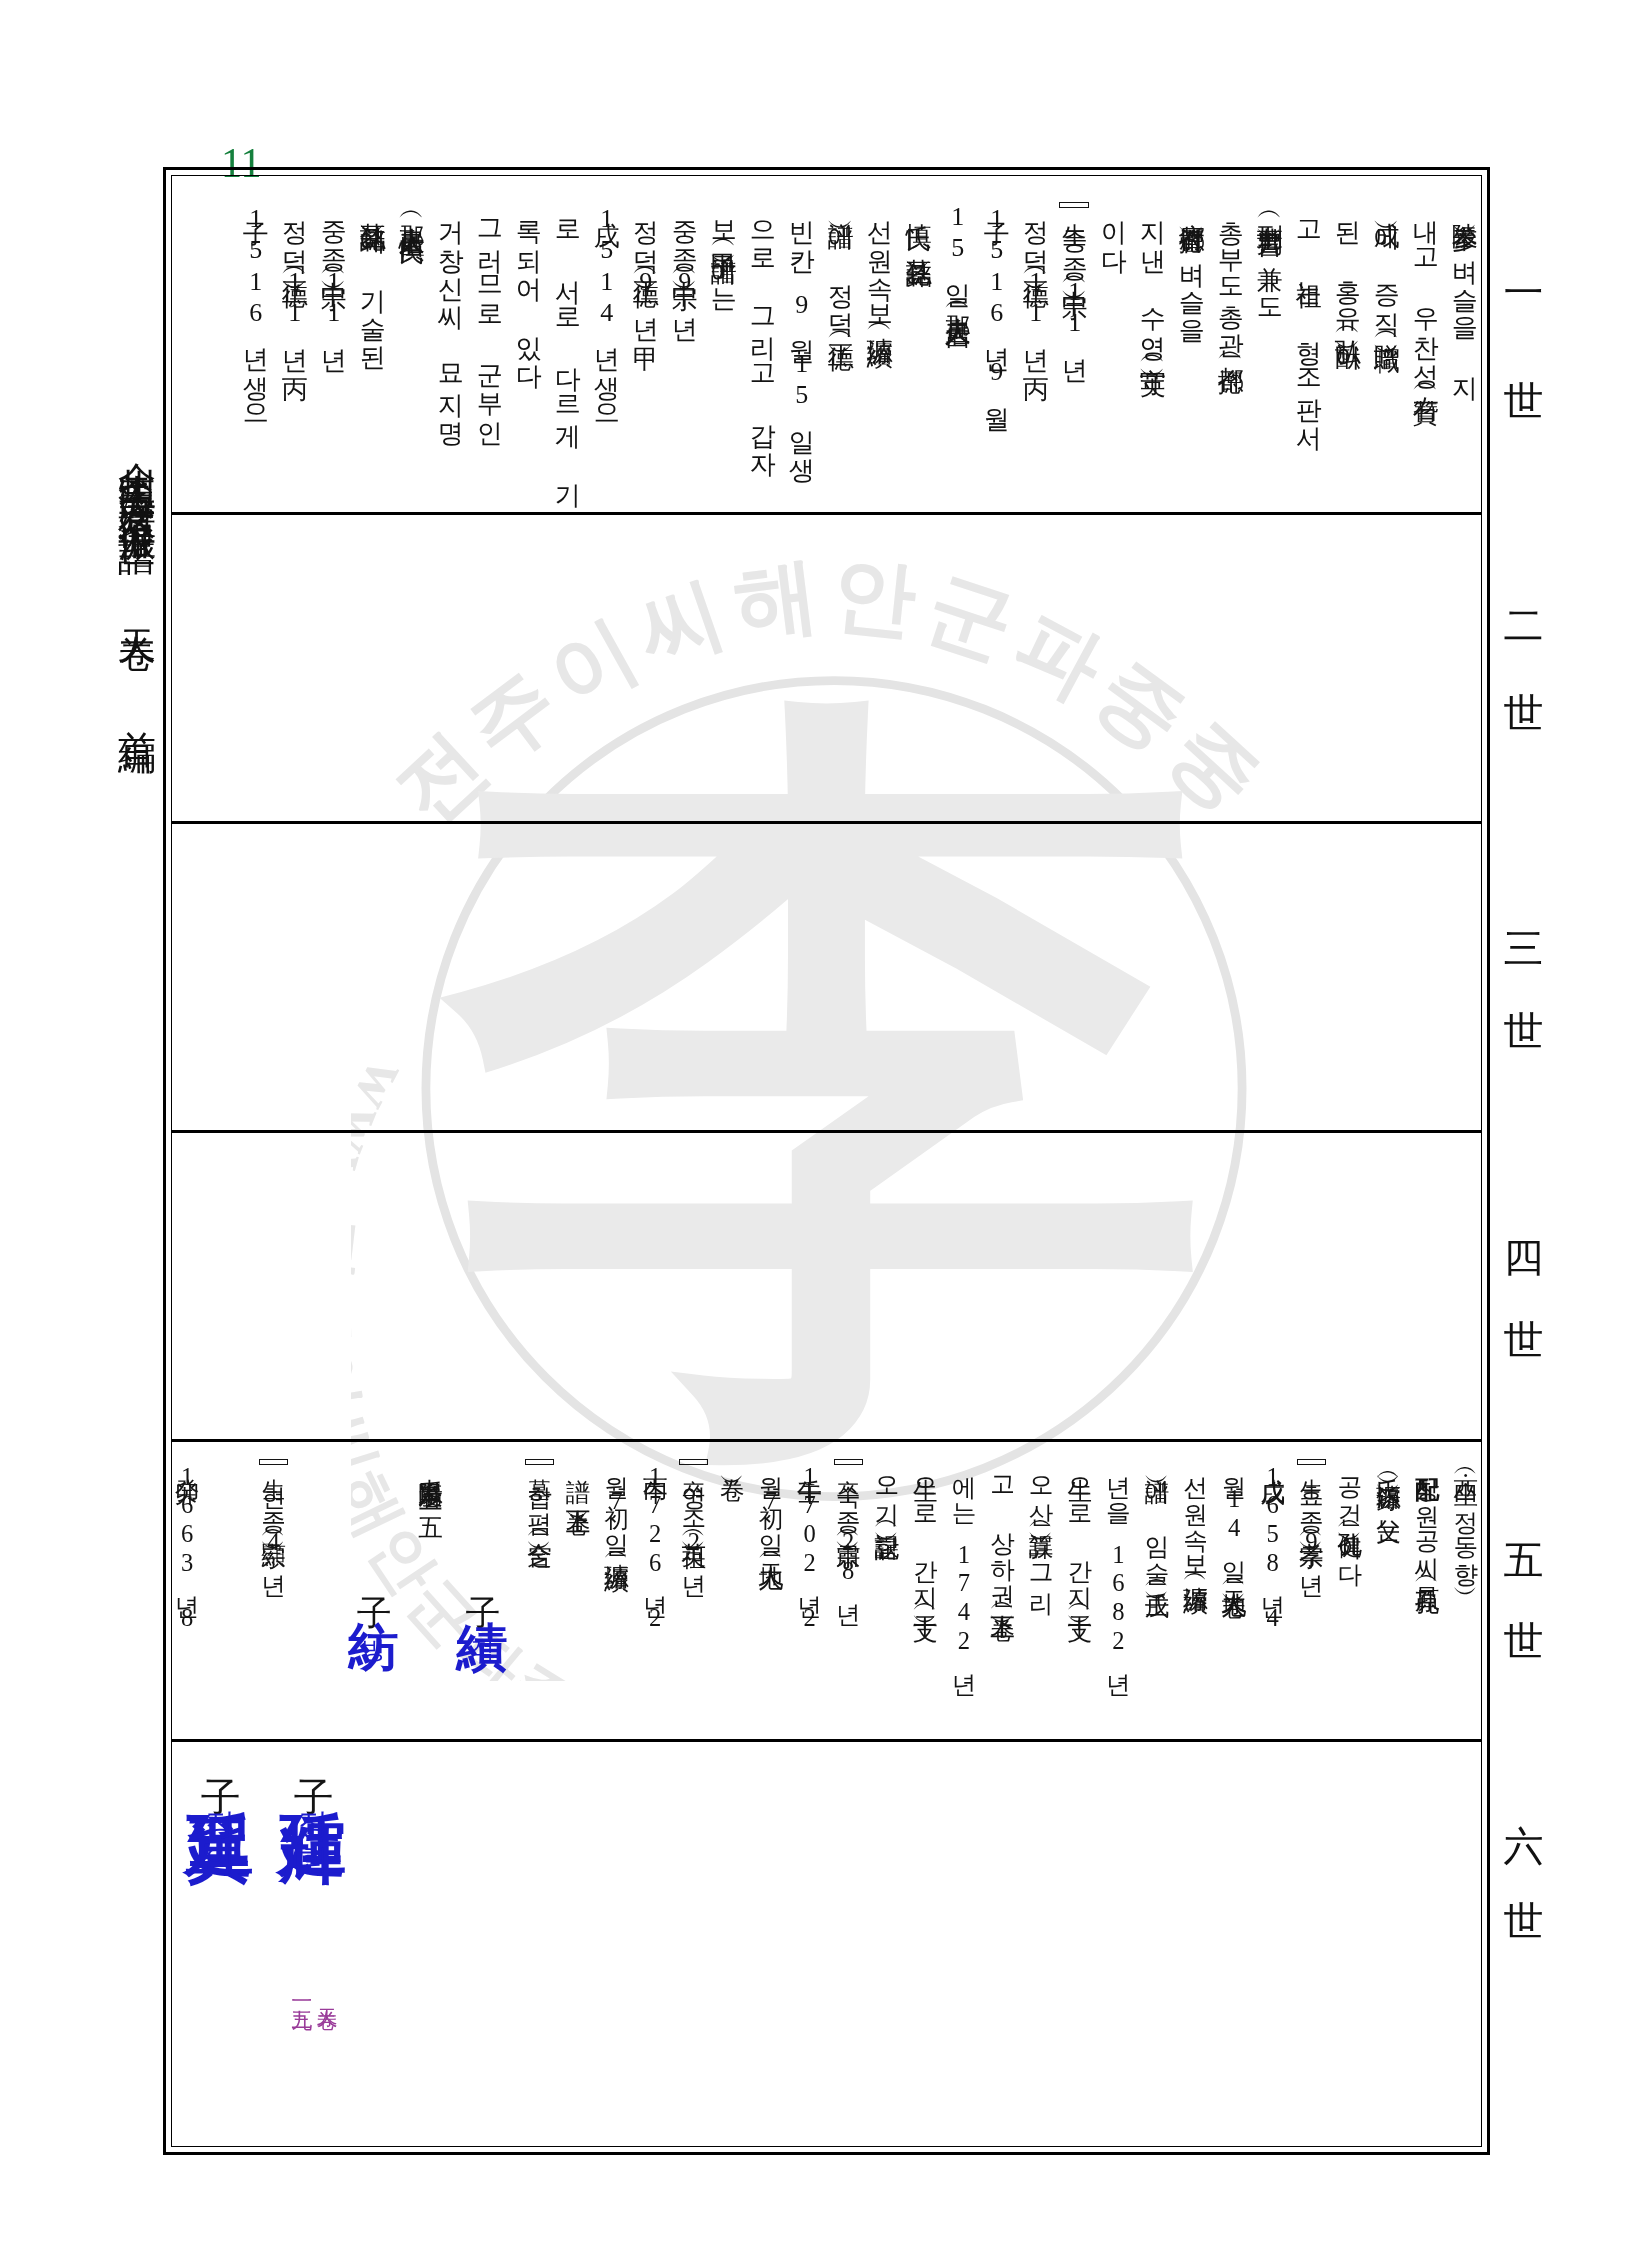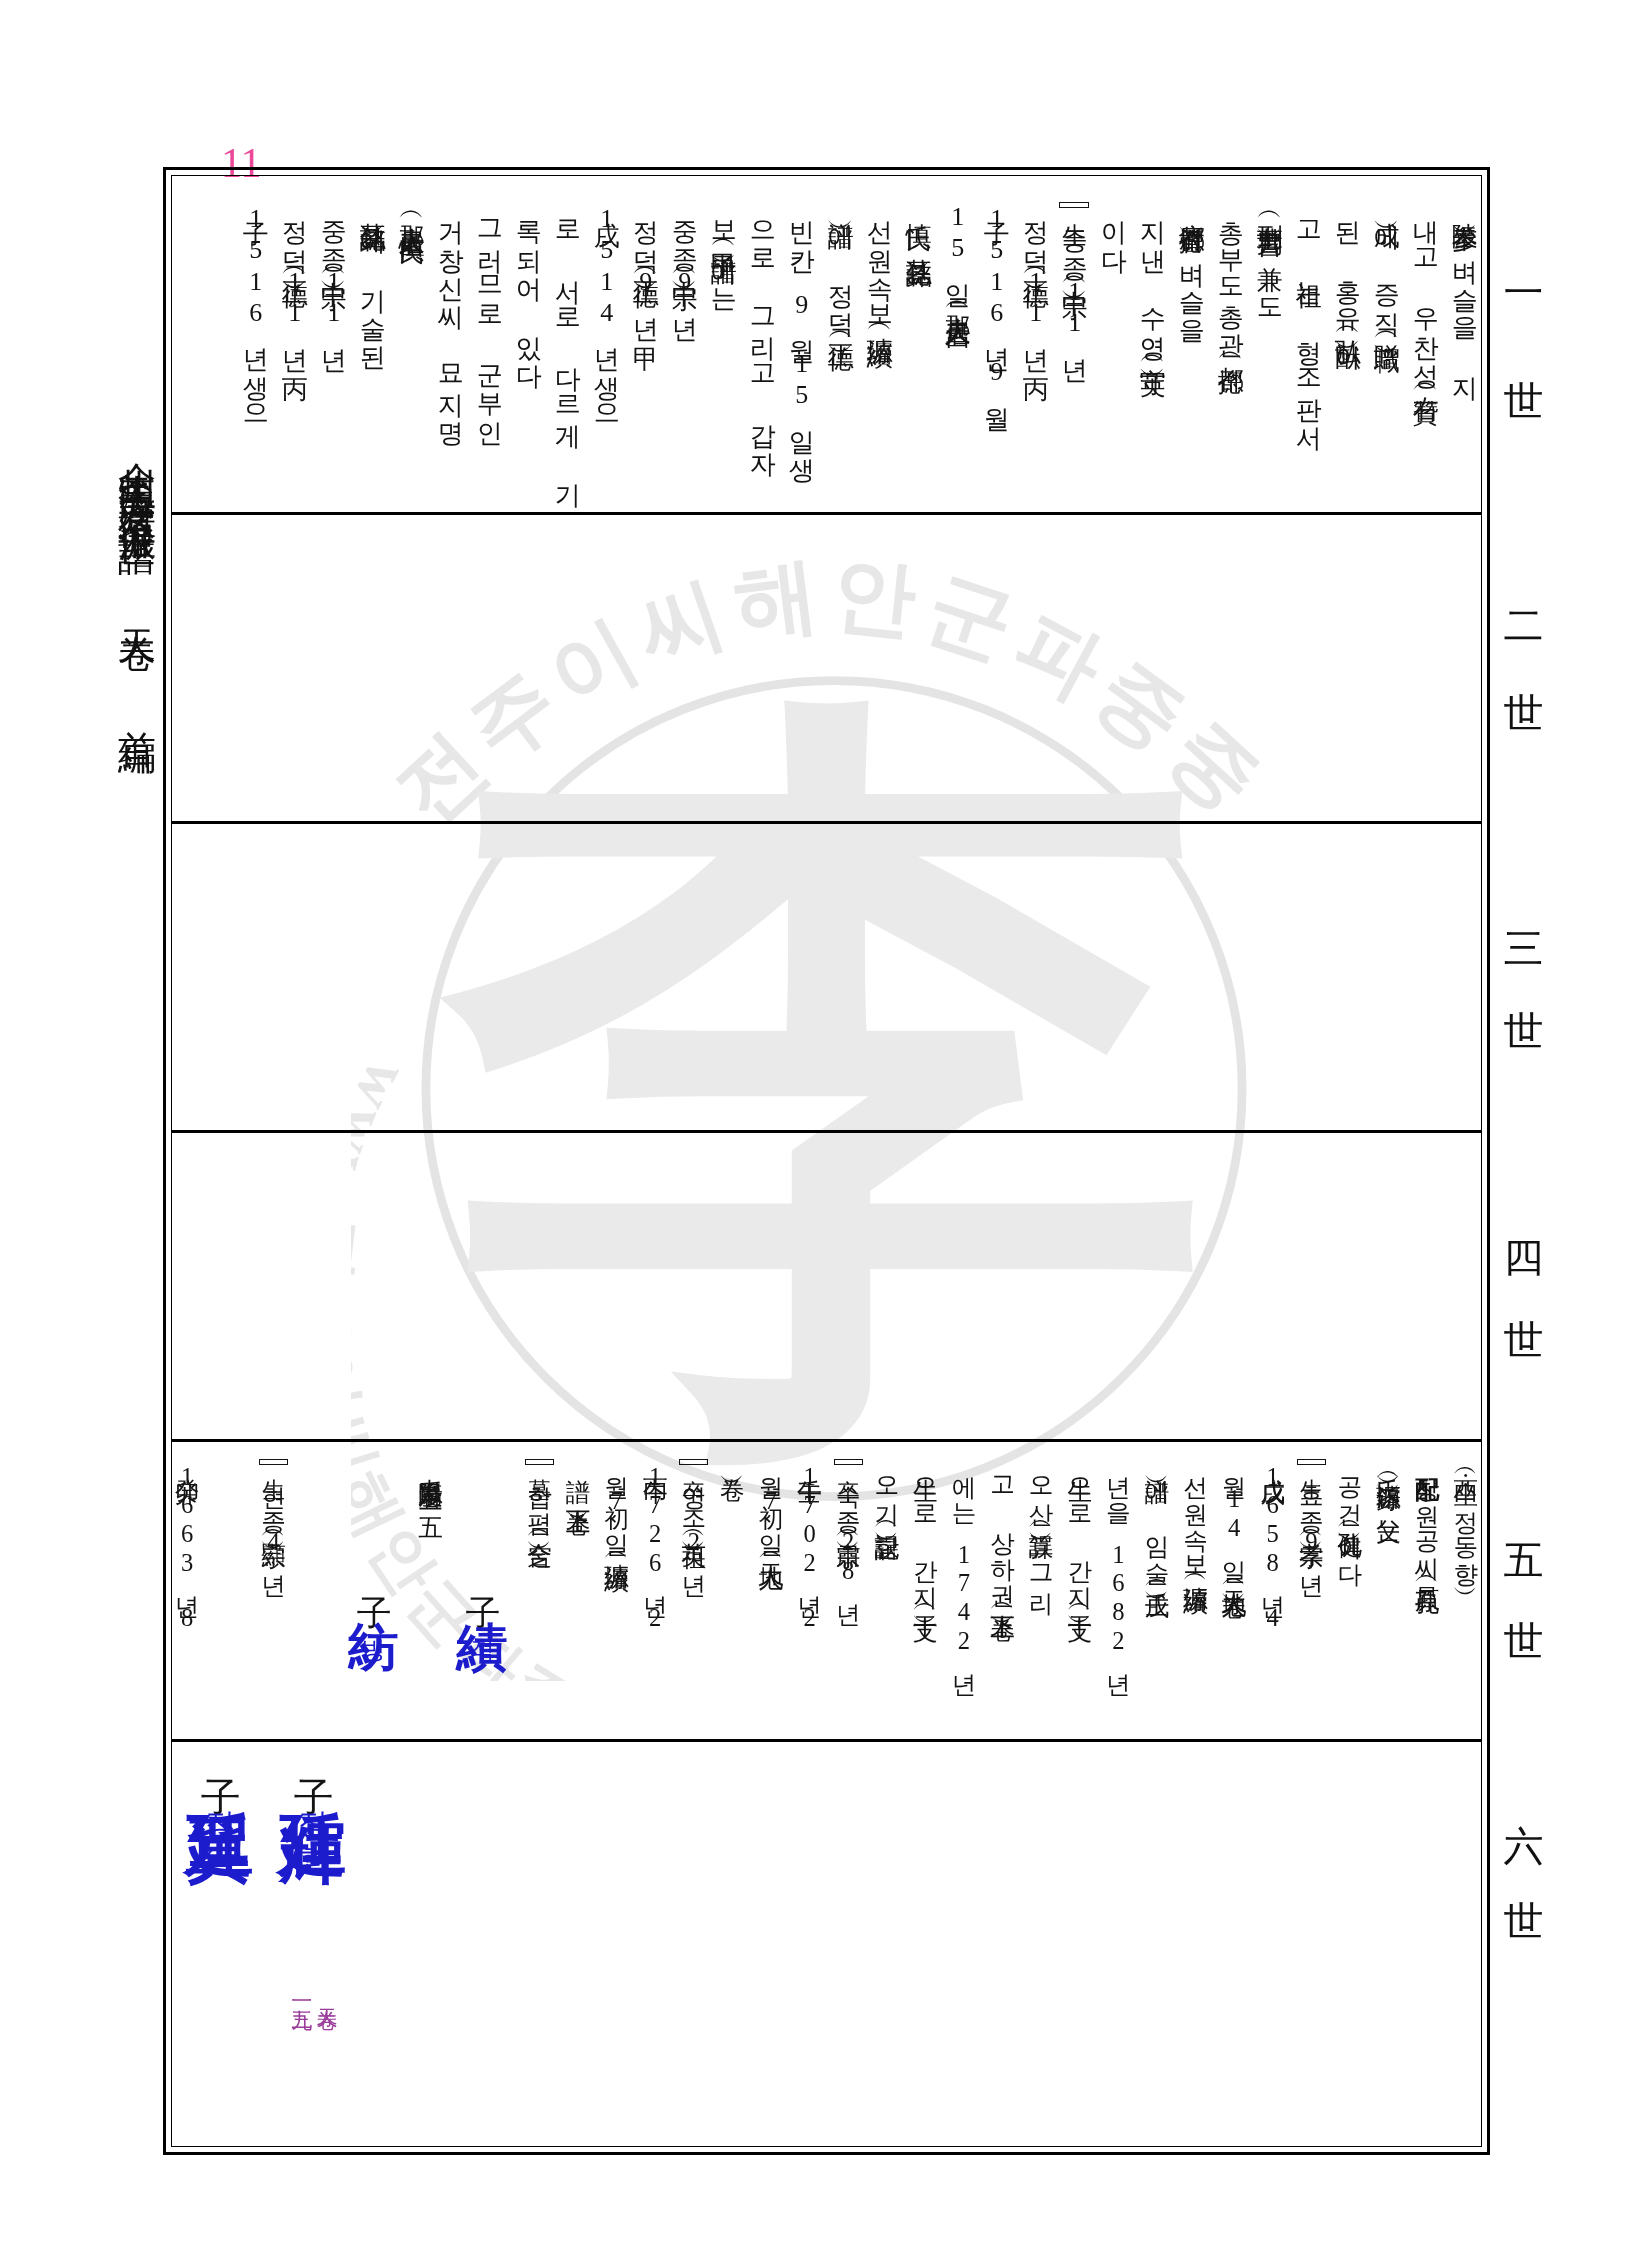--- a/index.html
+++ b/index.html
@@ -1,20 +1,20 @@
 <!DOCTYPE html>
 <html style="font-size:14px"><head>
 <meta charset="utf-8">
 <style>
   html,body{margin:0;padding:0;background:#ffffff;}
   body{width:1650px;height:2256px;position:relative;overflow:hidden;
        font-family:"Liberation Serif","DejaVu Serif",serif;color:#141414;}
 
   
-  .page-num{position:absolute;left:221px;top:139px;font-size:42px;color:#ec4899;text-align:right;}
+  .page-num{position:absolute;left:221px;top:139px;font-size:42px;color:#15803d;text-align:right;}
   .side-title{position:absolute;left:111px;top:432px;writing-mode:vertical-rl;
       text-orientation:upright;font-size:38px;letter-spacing:6.1px;color:#111;}
   .side-title .vol{margin-top:40px;}
   .side-title .part{margin-top:40px;}
 
   .gen-label{position:absolute;left:1496px;writing-mode:vertical-rl;
       text-orientation:upright;font-size:40px;letter-spacing:77px;color:#111;}
 
   
   .watermark{position:absolute;left:351px;top:505px;width:966px;height:1176px;

